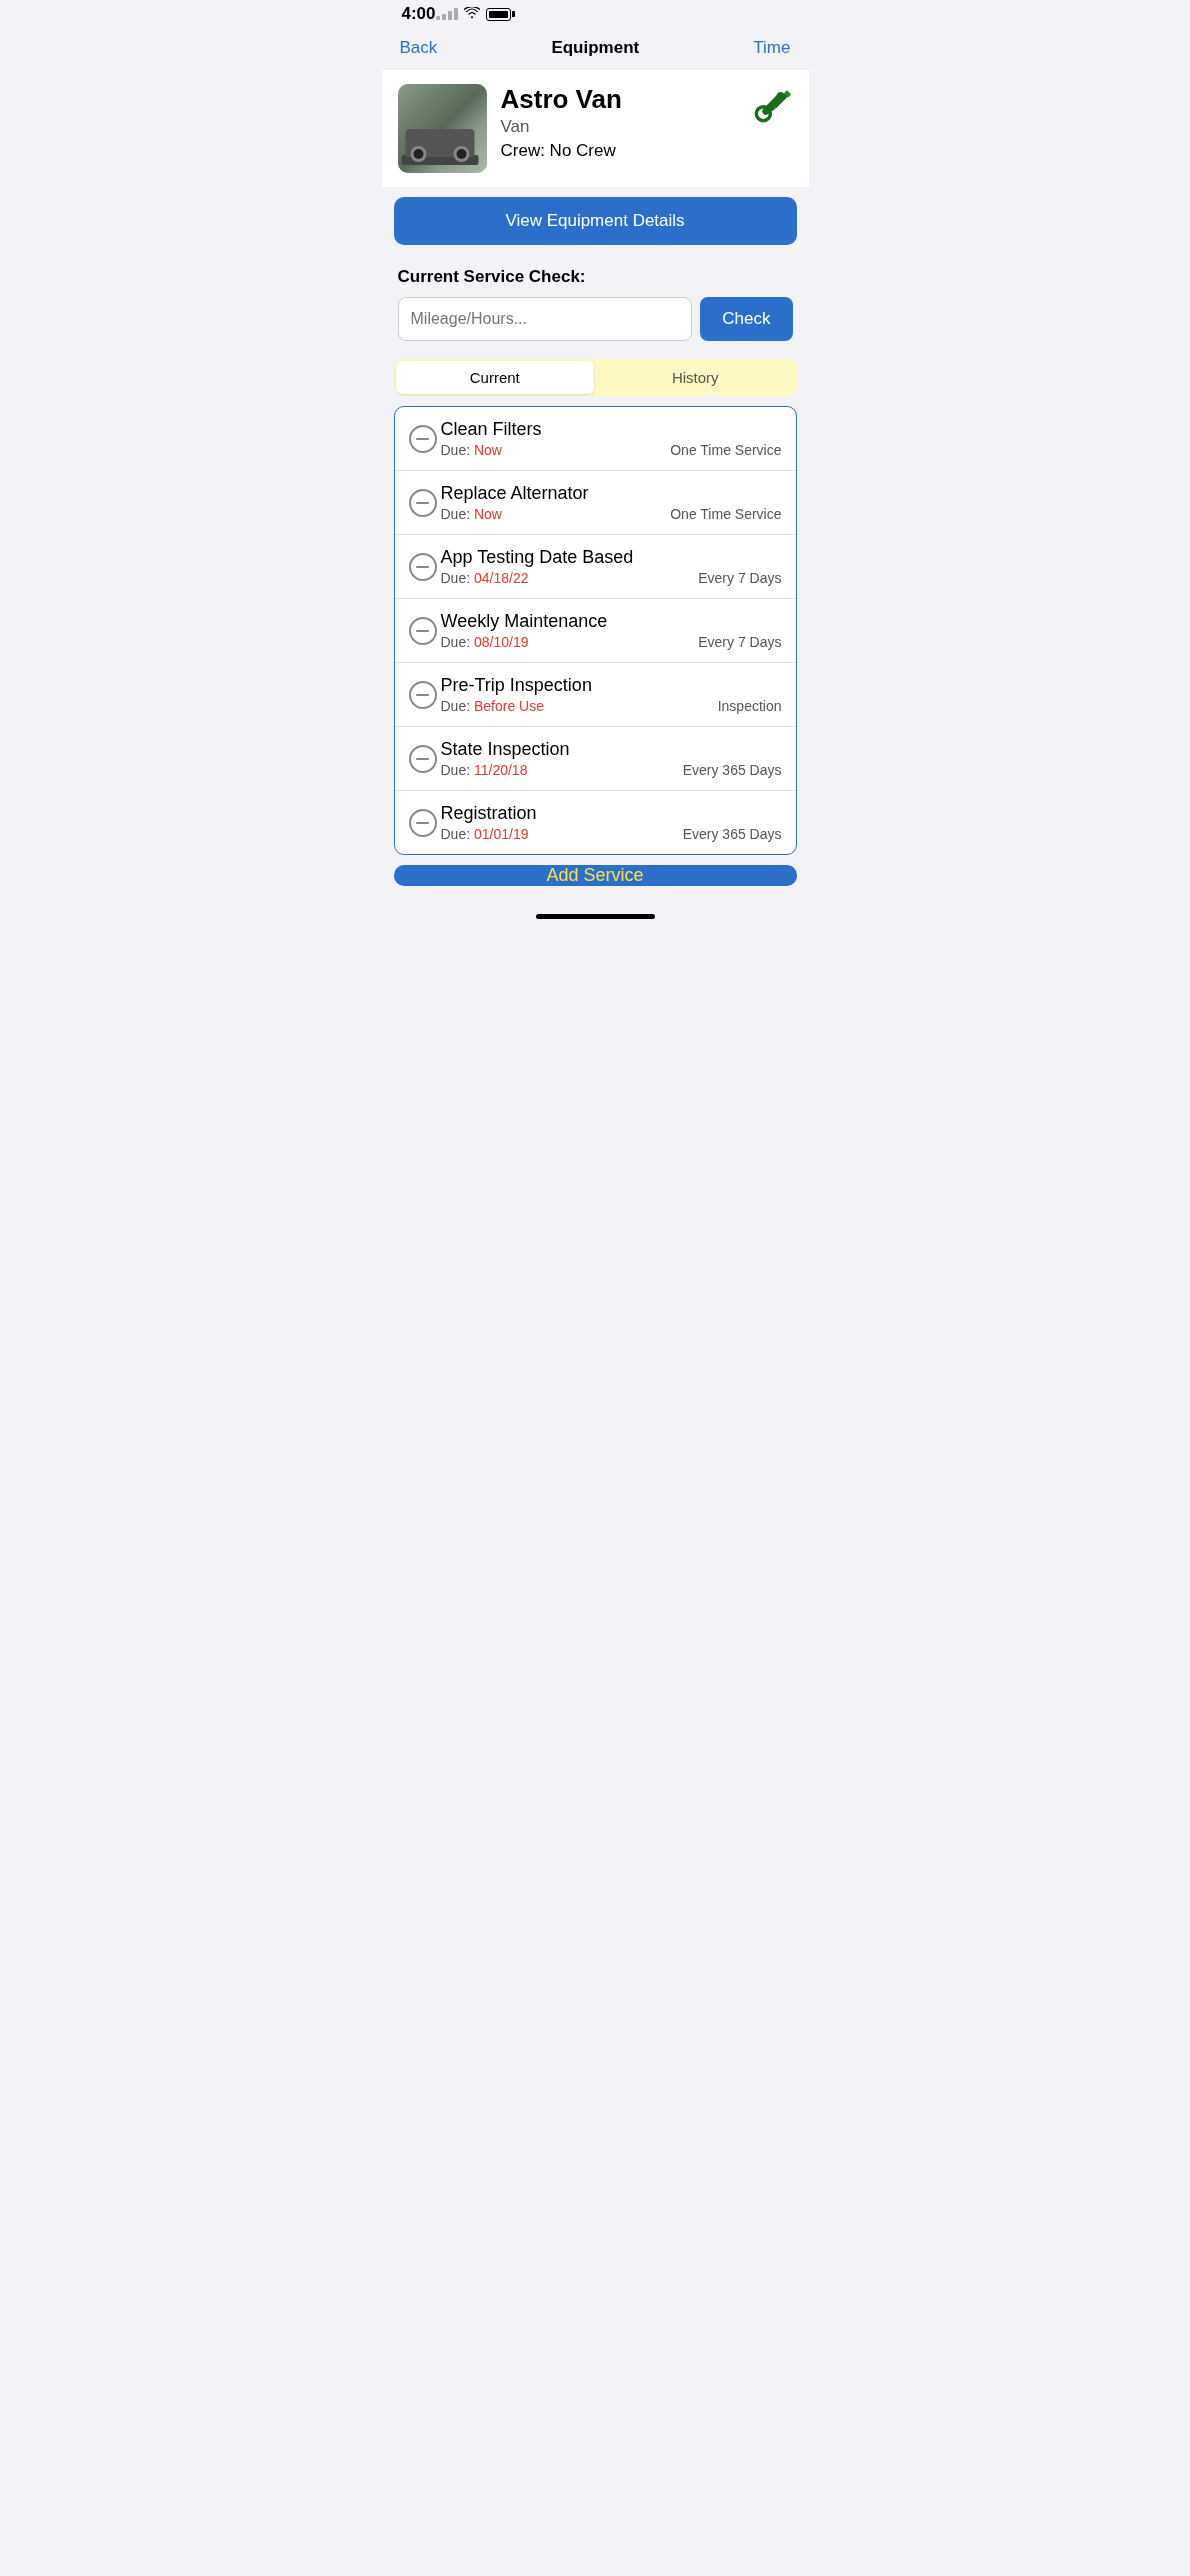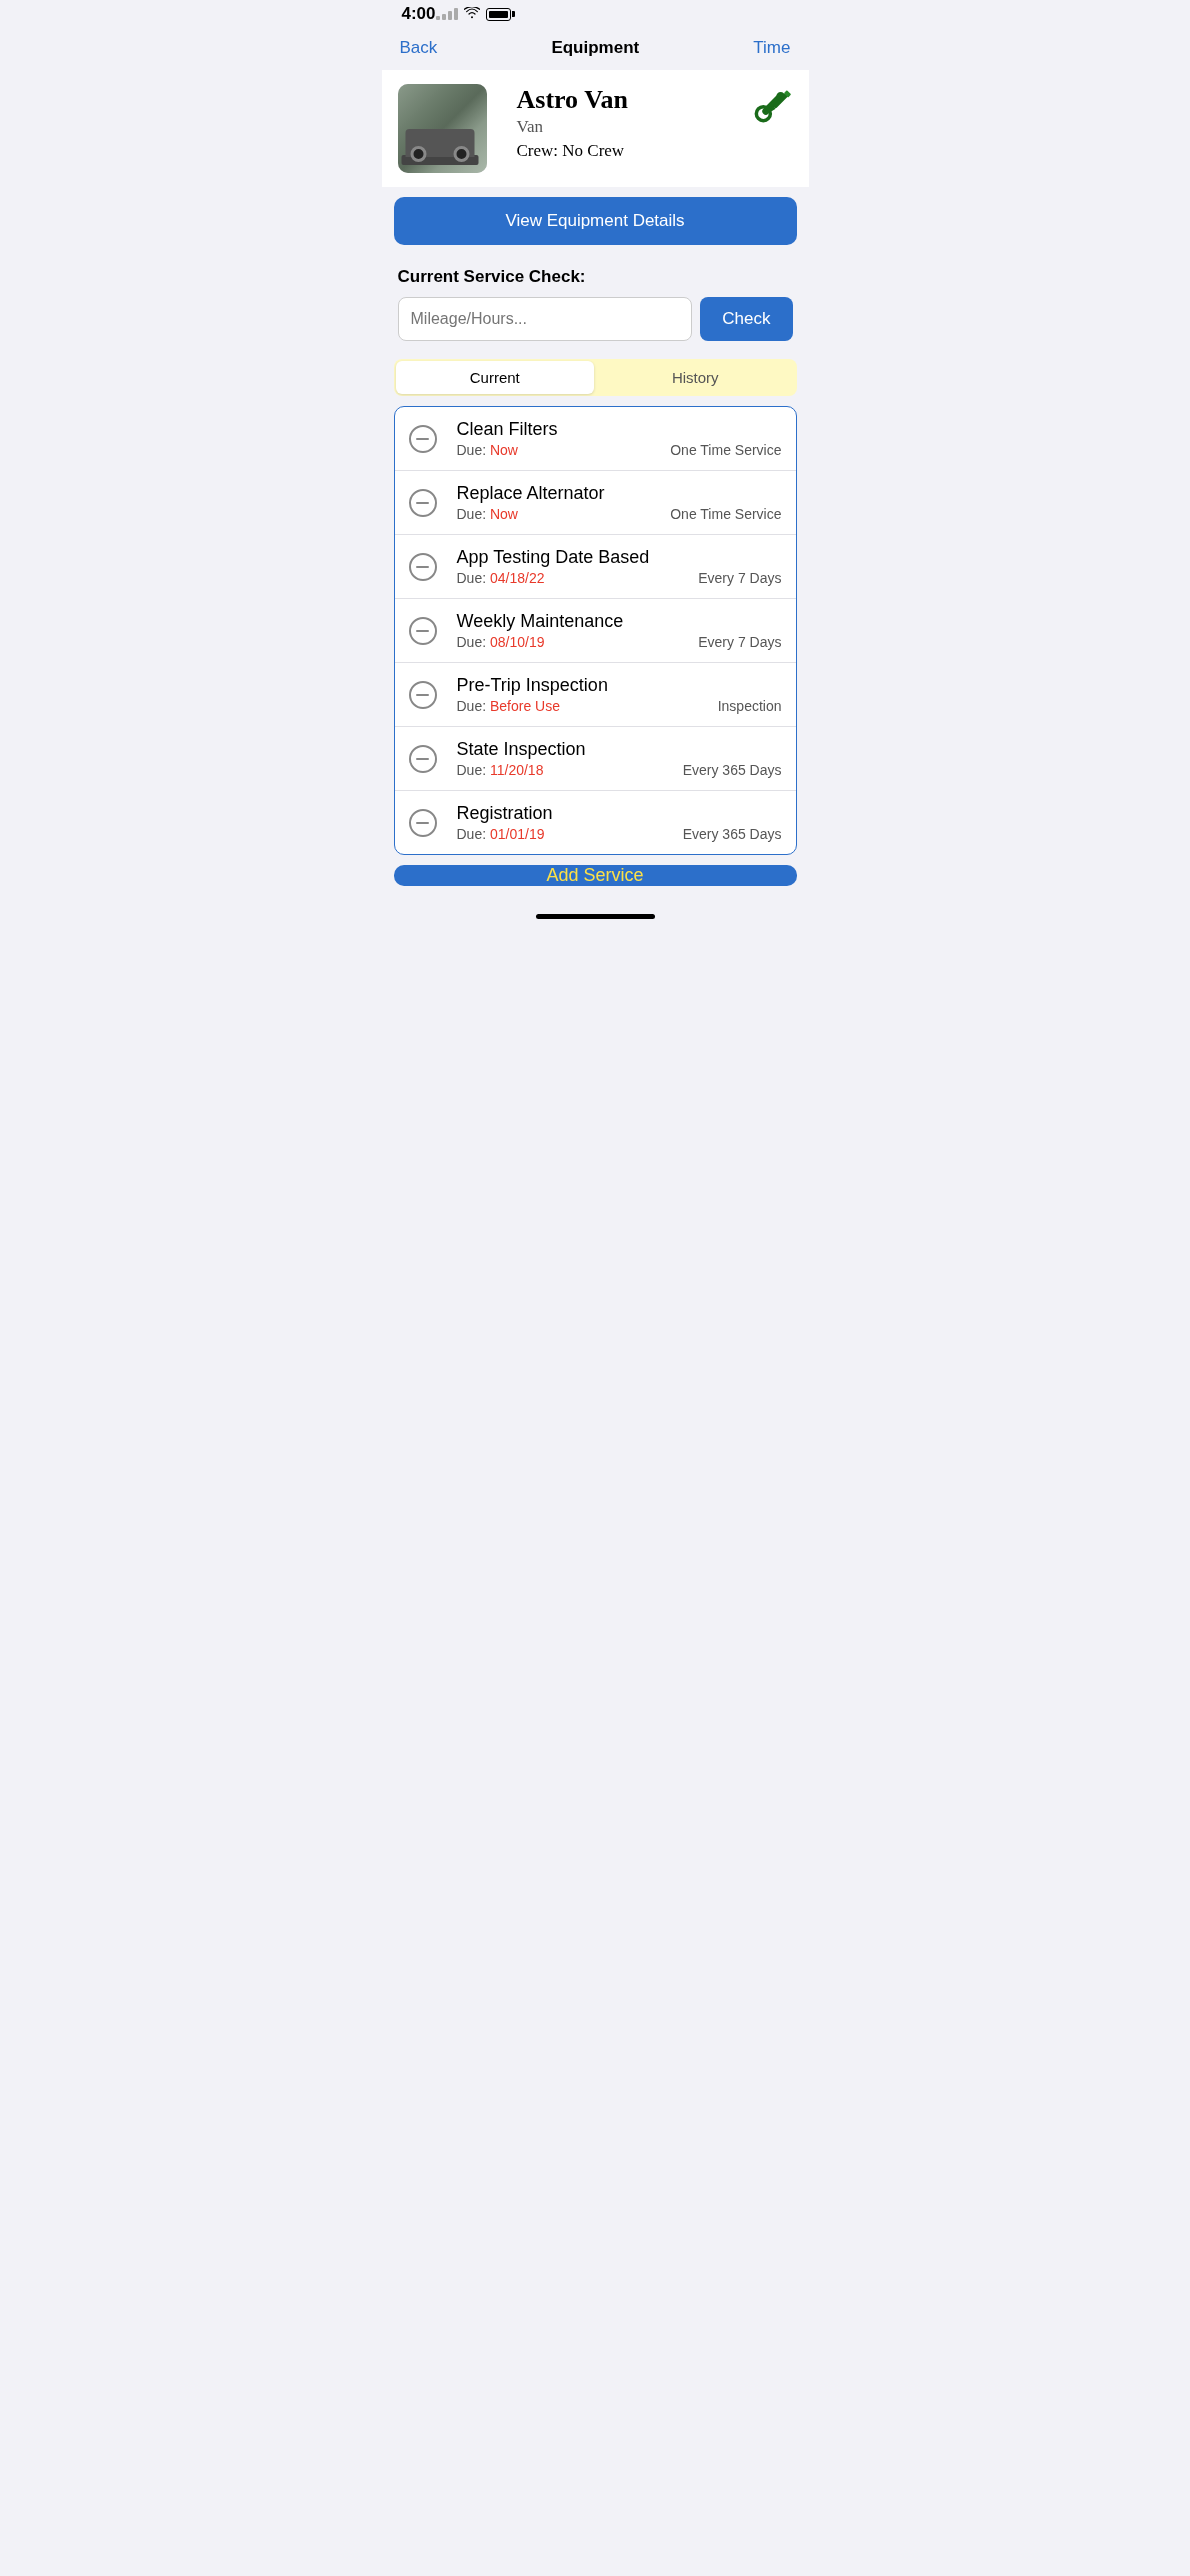--- a/index.html
+++ b/index.html
@@ -73,23 +73,22 @@
       font-size: 17px;
       font-weight: 400;
     }
 
     
     .equipment-header {
       background: #fff;
       padding: 14px 16px;
       display: flex;
       align-items: flex-start;
-      gap: 30px;
+      gap: 14px;
       position: relative;
-      font-family: Liberation Serif, serif;
     }
     .equipment-image {
       width: 89px;
       height: 89px;
       border-radius: 10px;
       overflow: hidden;
       flex-shrink: 0;
       background: #c8c8c8;
     }
     .equipment-image-placeholder {
@@ -236,21 +235,21 @@
       border: 1px solid #2c6fca;
       border-radius: 10px;
       overflow: hidden;
       background: #fff;
     }
     .service-item {
       display: flex;
       align-items: center;
       padding: 12px 14px;
       border-bottom: 1px solid #e0e0e5;
-      gap: 20px;
+      gap: 4px;
     }
     .service-item:last-child {
       border-bottom: none;
     }
     .minus-icon {
       width: 28px;
       height: 28px;
       border-radius: 50%;
       border: 2px solid #888;
       display: flex;

